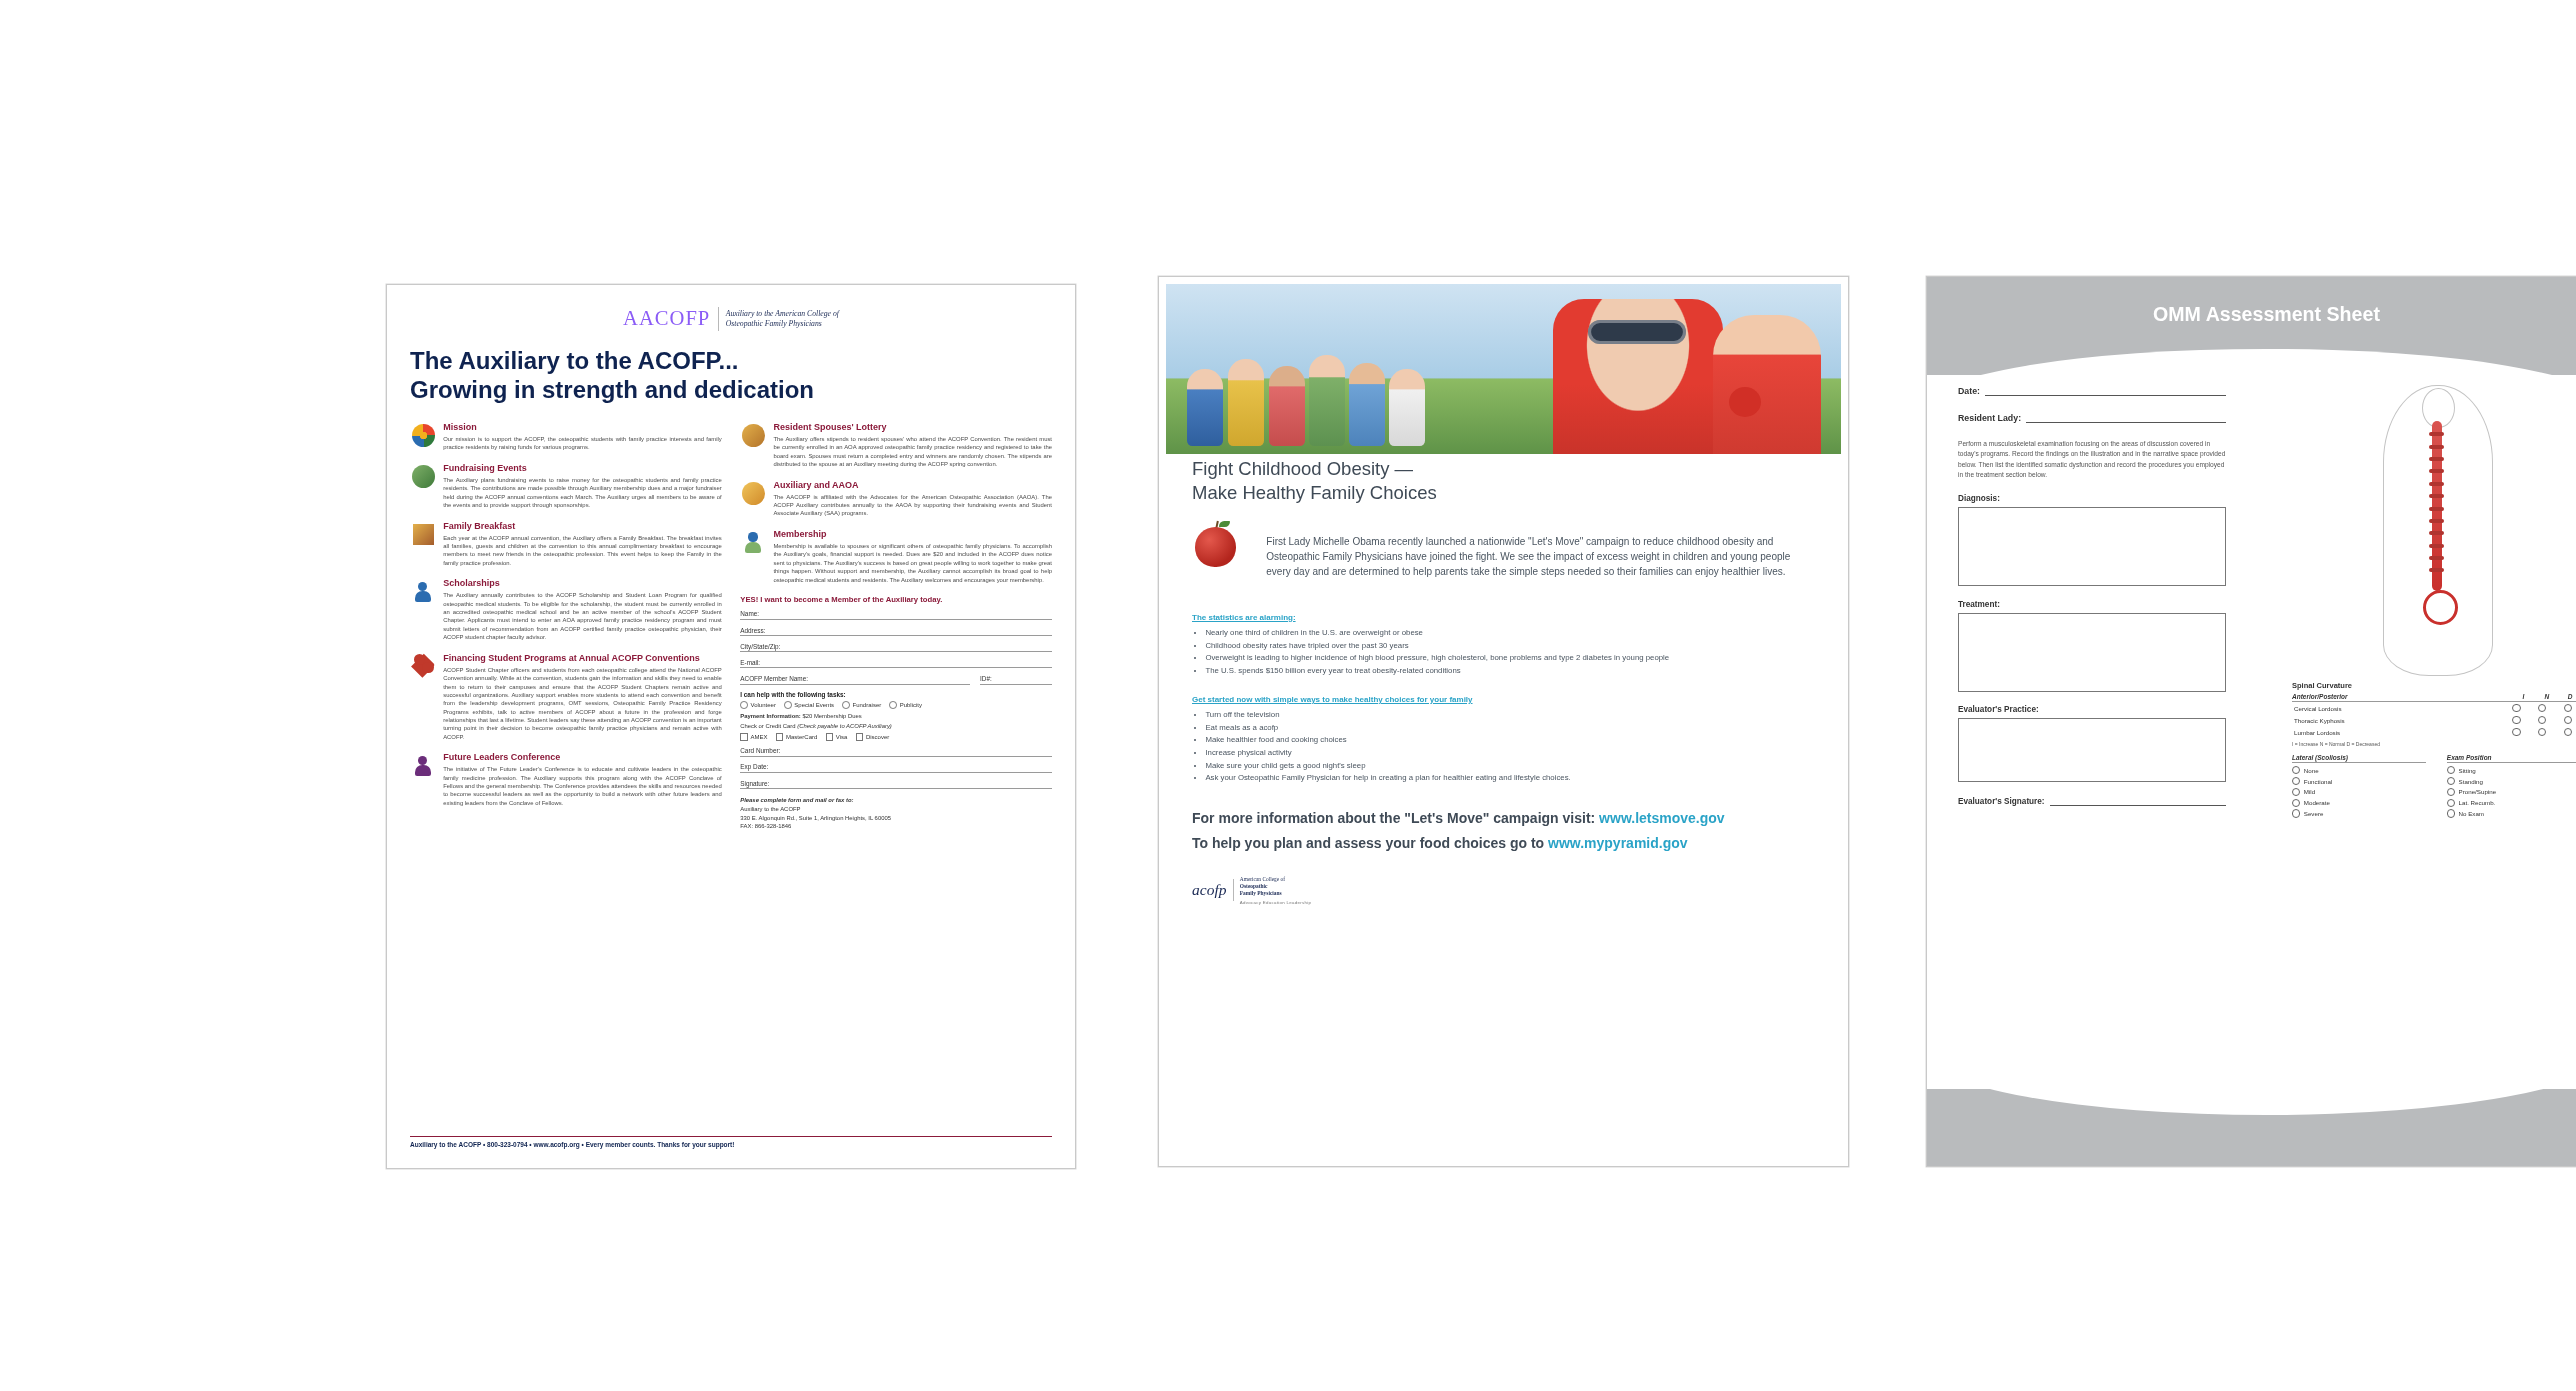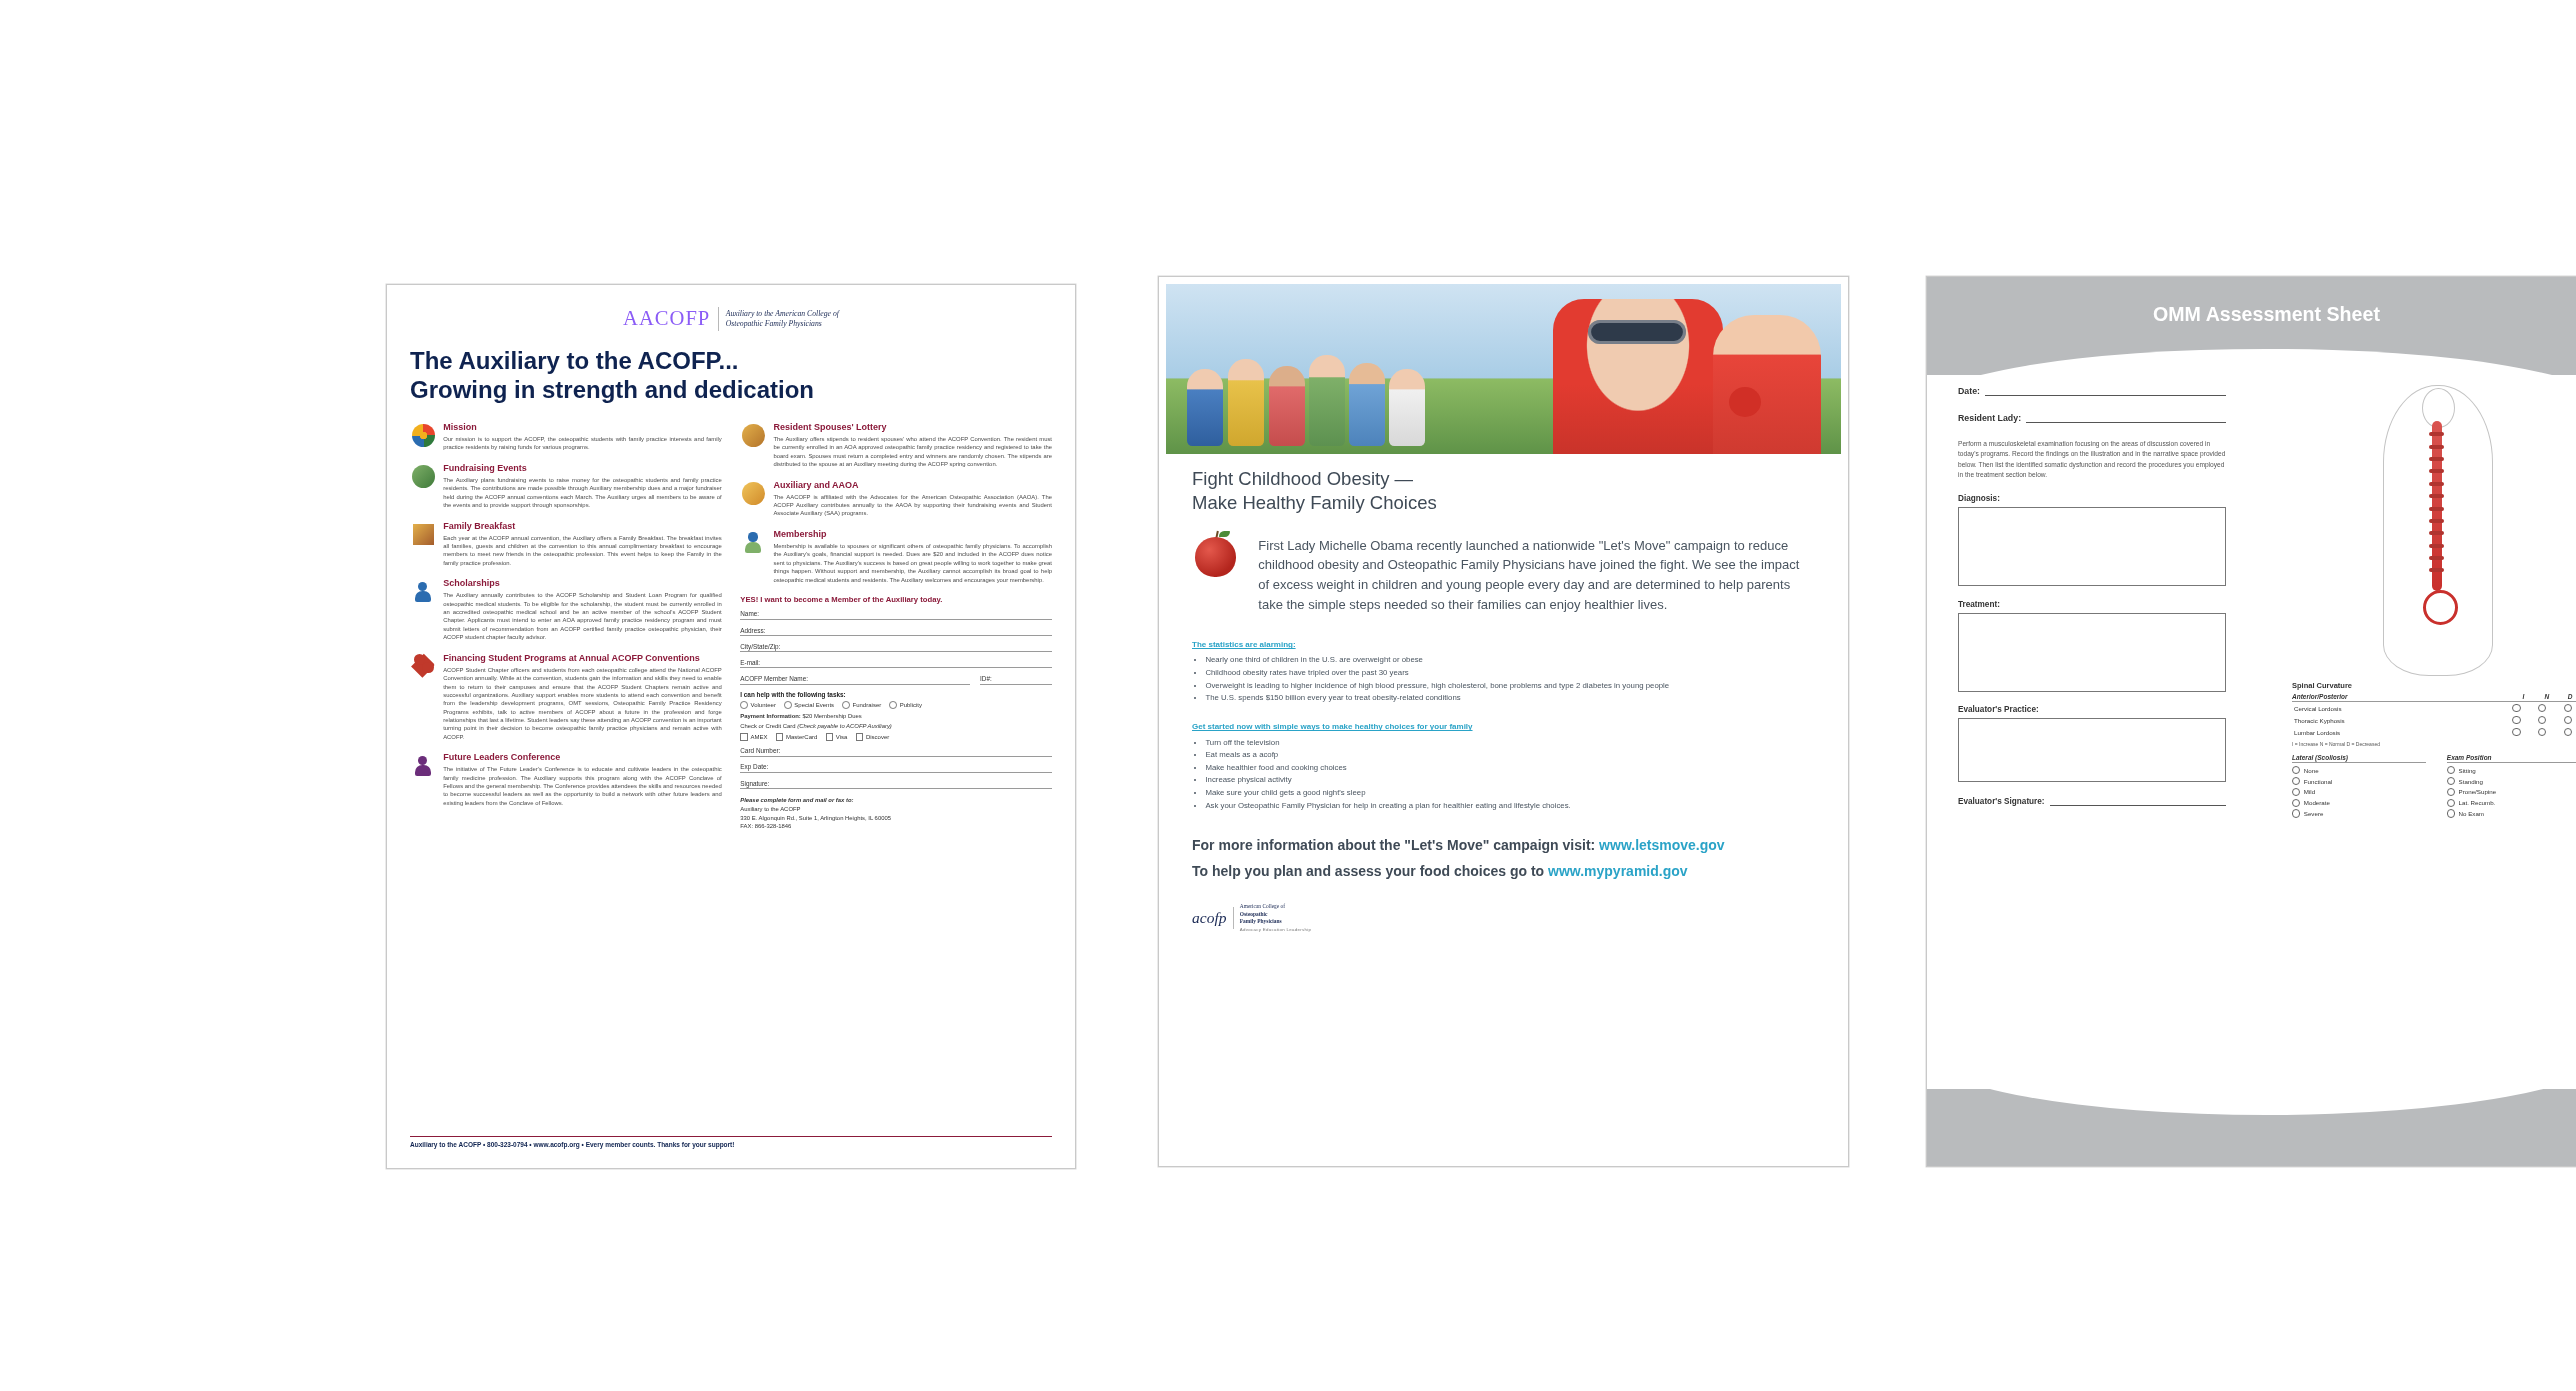--- a/index.html
+++ b/index.html
@@ -53,28 +53,28 @@
   #doc2{left:1158px;top:276px;width:689px;height:889px;border:0.5px solid #c9c9c9;}
   .photo{position:absolute;left:7.2px;top:7.2px;width:675px;height:170px;overflow:hidden;background:linear-gradient(180deg,#bcd7ea 0%,#9ec9e4 40%,#86b56b 41%,#6fa857 100%);}
   .photo .sky{position:absolute;inset:0;background:linear-gradient(180deg,#cfe3f2 0,#a9cde6 55%,#8cb96e 56%,#6da256 100%);}
   .photo .field{position:absolute;left:0;right:0;bottom:0;height:44%;background:linear-gradient(180deg,#8dbb63,#5f9348);}
   .photo .hero{position:absolute;right:118px;bottom:0;width:170px;height:155px;background:radial-gradient(ellipse at 50% 30%,#f0cbb0 0 42%,transparent 43%), linear-gradient(180deg,#e23b30 55%,#c9332a 100%);border-radius:31px 31px 0 0;}
   .photo .goggles{position:absolute;right:155px;top:36px;width:98px;height:24px;background:#2e3a4a;border-radius:12.4px;box-shadow:0 0 0 3.1px rgba(255,255,255,.35) inset;}
   .photo .girl{position:absolute;right:20.6px;bottom:0;width:108px;height:139px;background:linear-gradient(180deg,#f2c9ab 0 28%,#e8453a 29%,#cf3a30 100%);border-radius:41px 41px 0 0;}
   .photo .apple{position:absolute;right:80px;bottom:37px;width:32px;height:30px;background:#d12f26;border-radius:50%;}
   .photo .runner{position:absolute;bottom:8.2px;width:36px;height:77px;border-radius:17.5px 17.5px 5.2px 5.2px;}
 
-  .d2-body{position:absolute;left:33px;top:190px;right:33px;}
+  .d2-body{position:absolute;left:33px;top:180px;right:33px;}
   .d2-title{font-size:18.5px;line-height:1.28;color:#3f4a56;font-weight:normal;}
   .d2-lead{display:flex;gap:11.3px;margin-top:13.4px;}
   .d2-apple{width:47px;min-width:47px;height:52px;position:relative;}
   .d2-apple .body{position:absolute;left:3.1px;top:9.3px;width:41px;height:40px;background:radial-gradient(circle at 35% 32%,#e4584c,#b3251d 70%);border-radius:50% 50% 48% 48%;}
   .d2-apple .stem{position:absolute;left:24px;top:3.1px;width:2.1px;height:8.2px;background:#6b4a23;transform:rotate(12deg);}
   .d2-apple .leaf{position:absolute;left:27px;top:3.1px;width:11.3px;height:6.2px;background:#4b8b37;border-radius:6.2px 1px 6.2px 1px;}
-  .d2-lead p{margin:8px;font-size:13px;line-height:1.52;color:#4a5560;}
+  .d2-lead p{margin:16px;font-size:10px;line-height:1.52;color:#4a5560;}
   .d2-head{margin-top:17.5px;font-size:8px;font-weight:bold;color:#2aa3c7;text-decoration:underline;}
   .d2-list{margin:5.2px 0 0 0;padding-left:13.4px;}
   .d2-list li{font-size:7.8px;line-height:1.62;color:#4a5560;}
   .d2-foot{margin-top:20.6px;font-size:14px;font-weight:bold;color:#3f4a56;line-height:1.85;}
   .lnk{color:#2aa3c7;font-weight:bold;}
   .acofp-mark{display:flex;align-items:center;gap:6.2px;margin-top:18.5px;}
   .acofp-word2{font-family:"Liberation Serif",serif;font-size:15.5px;color:#1b2a55;font-style:italic;}
   .acofp-rule2{width:1px;height:21.6px;background:#b8b8b8;}
   .acofp-lines{font-size:5.4px;line-height:1.35;color:#1b2a55;font-family:"Liberation Serif",serif;}
   .acofp-tag{font-size:4.4px;color:#777;letter-spacing:0.3px;margin-top:2.1px;}

